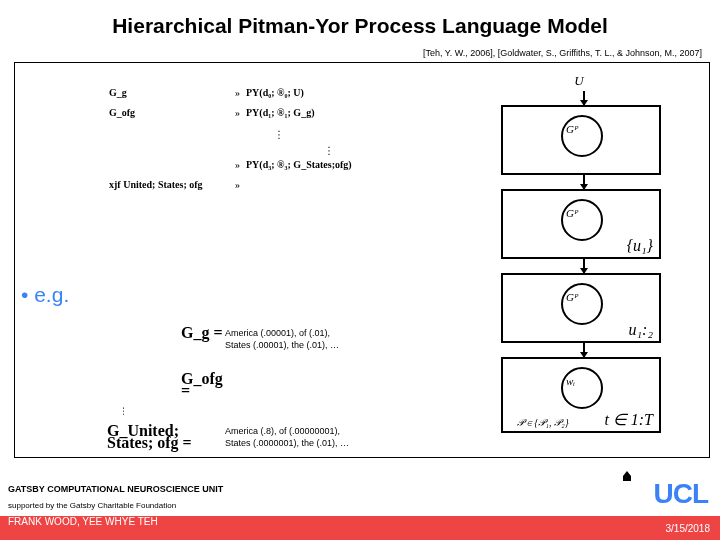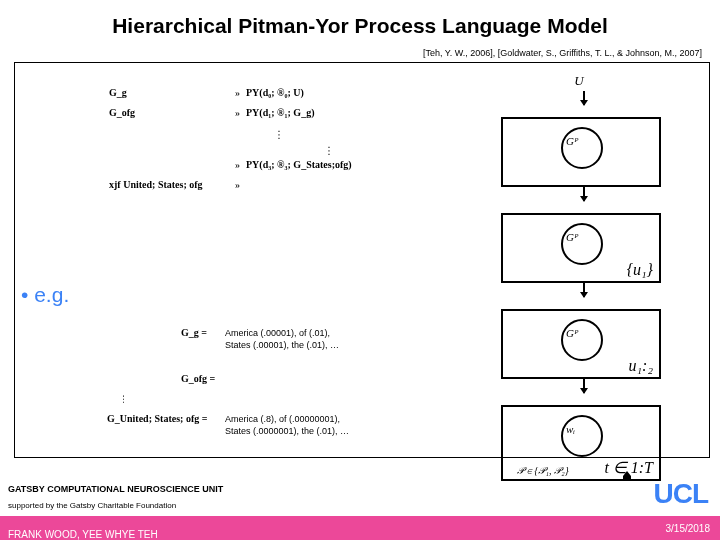--- a/index.html
+++ b/index.html
@@ -9,32 +9,32 @@
   .content-box{position:absolute;top:62px;left:14px;width:694px;height:394px;border:1px solid #000;background:#fff}
   .defs{position:absolute;left:94px;top:20px;width:300px;font-size:10px;line-height:24px;font-family:'Times New Roman',serif}
   .defs .row{display:flex;align-items:center;height:20px}
   .defs .lhs{width:120px;font-weight:bold}
   .defs .rhs{font-weight:bold}
   .vdots{text-align:center;margin-left:40px;height:16px}
   .vdots2{text-align:center;margin-left:140px;height:16px}
   .eg-label{position:absolute;left:6px;top:220px;font-size:21px;color:#3b82f6}
   .examples{position:absolute;left:166px;top:264px;width:260px;font-size:9px;line-height:12px}
   .examples .ex-row{display:flex;align-items:flex-start;margin-bottom:22px}
-  .examples .ex-lhs{width:44px;font-weight:bold;font-family:'Times New Roman',serif;font-size:10px}
+  .examples .ex-lhs{width:44px;font-weight:bold;font-family:'Times New Roman',serif;font-size:16px}
   .examples .ex-lhs.wide{width:118px;margin-left:-74px}
   .figure{position:absolute;right:42px;top:10px;width:166px;height:374px}
   .fig-u{width:156px;height:18px;text-align:center;font-style:italic;font-family:'Times New Roman',serif;font-size:13px}
-  .fig-box{width:156px;height:66px;border:2px solid #000;margin-top:12px;position:relative}
+  .fig-box{width:156px;height:66px;border:2px solid #000;margin-top:0;position:relative}
   .fig-node{width:38px;height:38px;border:2px solid #000;border-radius:50%;position:absolute;left:58px;top:8px;background:#fff}
   .fig-lbl{position:absolute;left:63px;top:16px;font-style:italic;font-family:'Times New Roman',serif;font-size:11px}
   .fig-sub{position:absolute;right:6px;bottom:2px;font-style:italic;font-family:'Times New Roman',serif;font-size:16px}
   .arrow{width:2px;height:14px;background:#000;margin:0 auto;position:relative}
   .arrow:after{content:'';position:absolute;left:-3px;bottom:-1px;width:0;height:0;border-left:4px solid transparent;border-right:4px solid transparent;border-top:6px solid #000}
   .fig-box.last{height:72px}
-  .footer-black{position:absolute;bottom:0;left:0;right:0;height:24px;background:#ec4899;color:#fff;font-size:10px;display:flex;align-items:flex-end;padding-left:8px}
+  .footer-black{position:absolute;bottom:0;left:0;right:0;height:24px;background:#ef4444;color:#fff;font-size:10px;display:flex;align-items:flex-start;padding-left:8px}
   .footer-sub1{position:absolute;bottom:46px;left:8px;font-size:9px;font-weight:bold}
   .footer-sub2{position:absolute;bottom:30px;left:8px;font-size:8px}
   .date{position:absolute;bottom:6px;right:10px;color:#fff;font-size:10px}
   .ucl{position:absolute;bottom:30px;right:12px;font-size:28px;font-weight:900;color:#3b82f6;letter-spacing:-1px;font-family:Arial,sans-serif}
   .ucl-dome{position:absolute;bottom:56px;right:86px;width:14px;height:14px}
 </style>
 </head>
 <body>
 
 <div class="slide">

